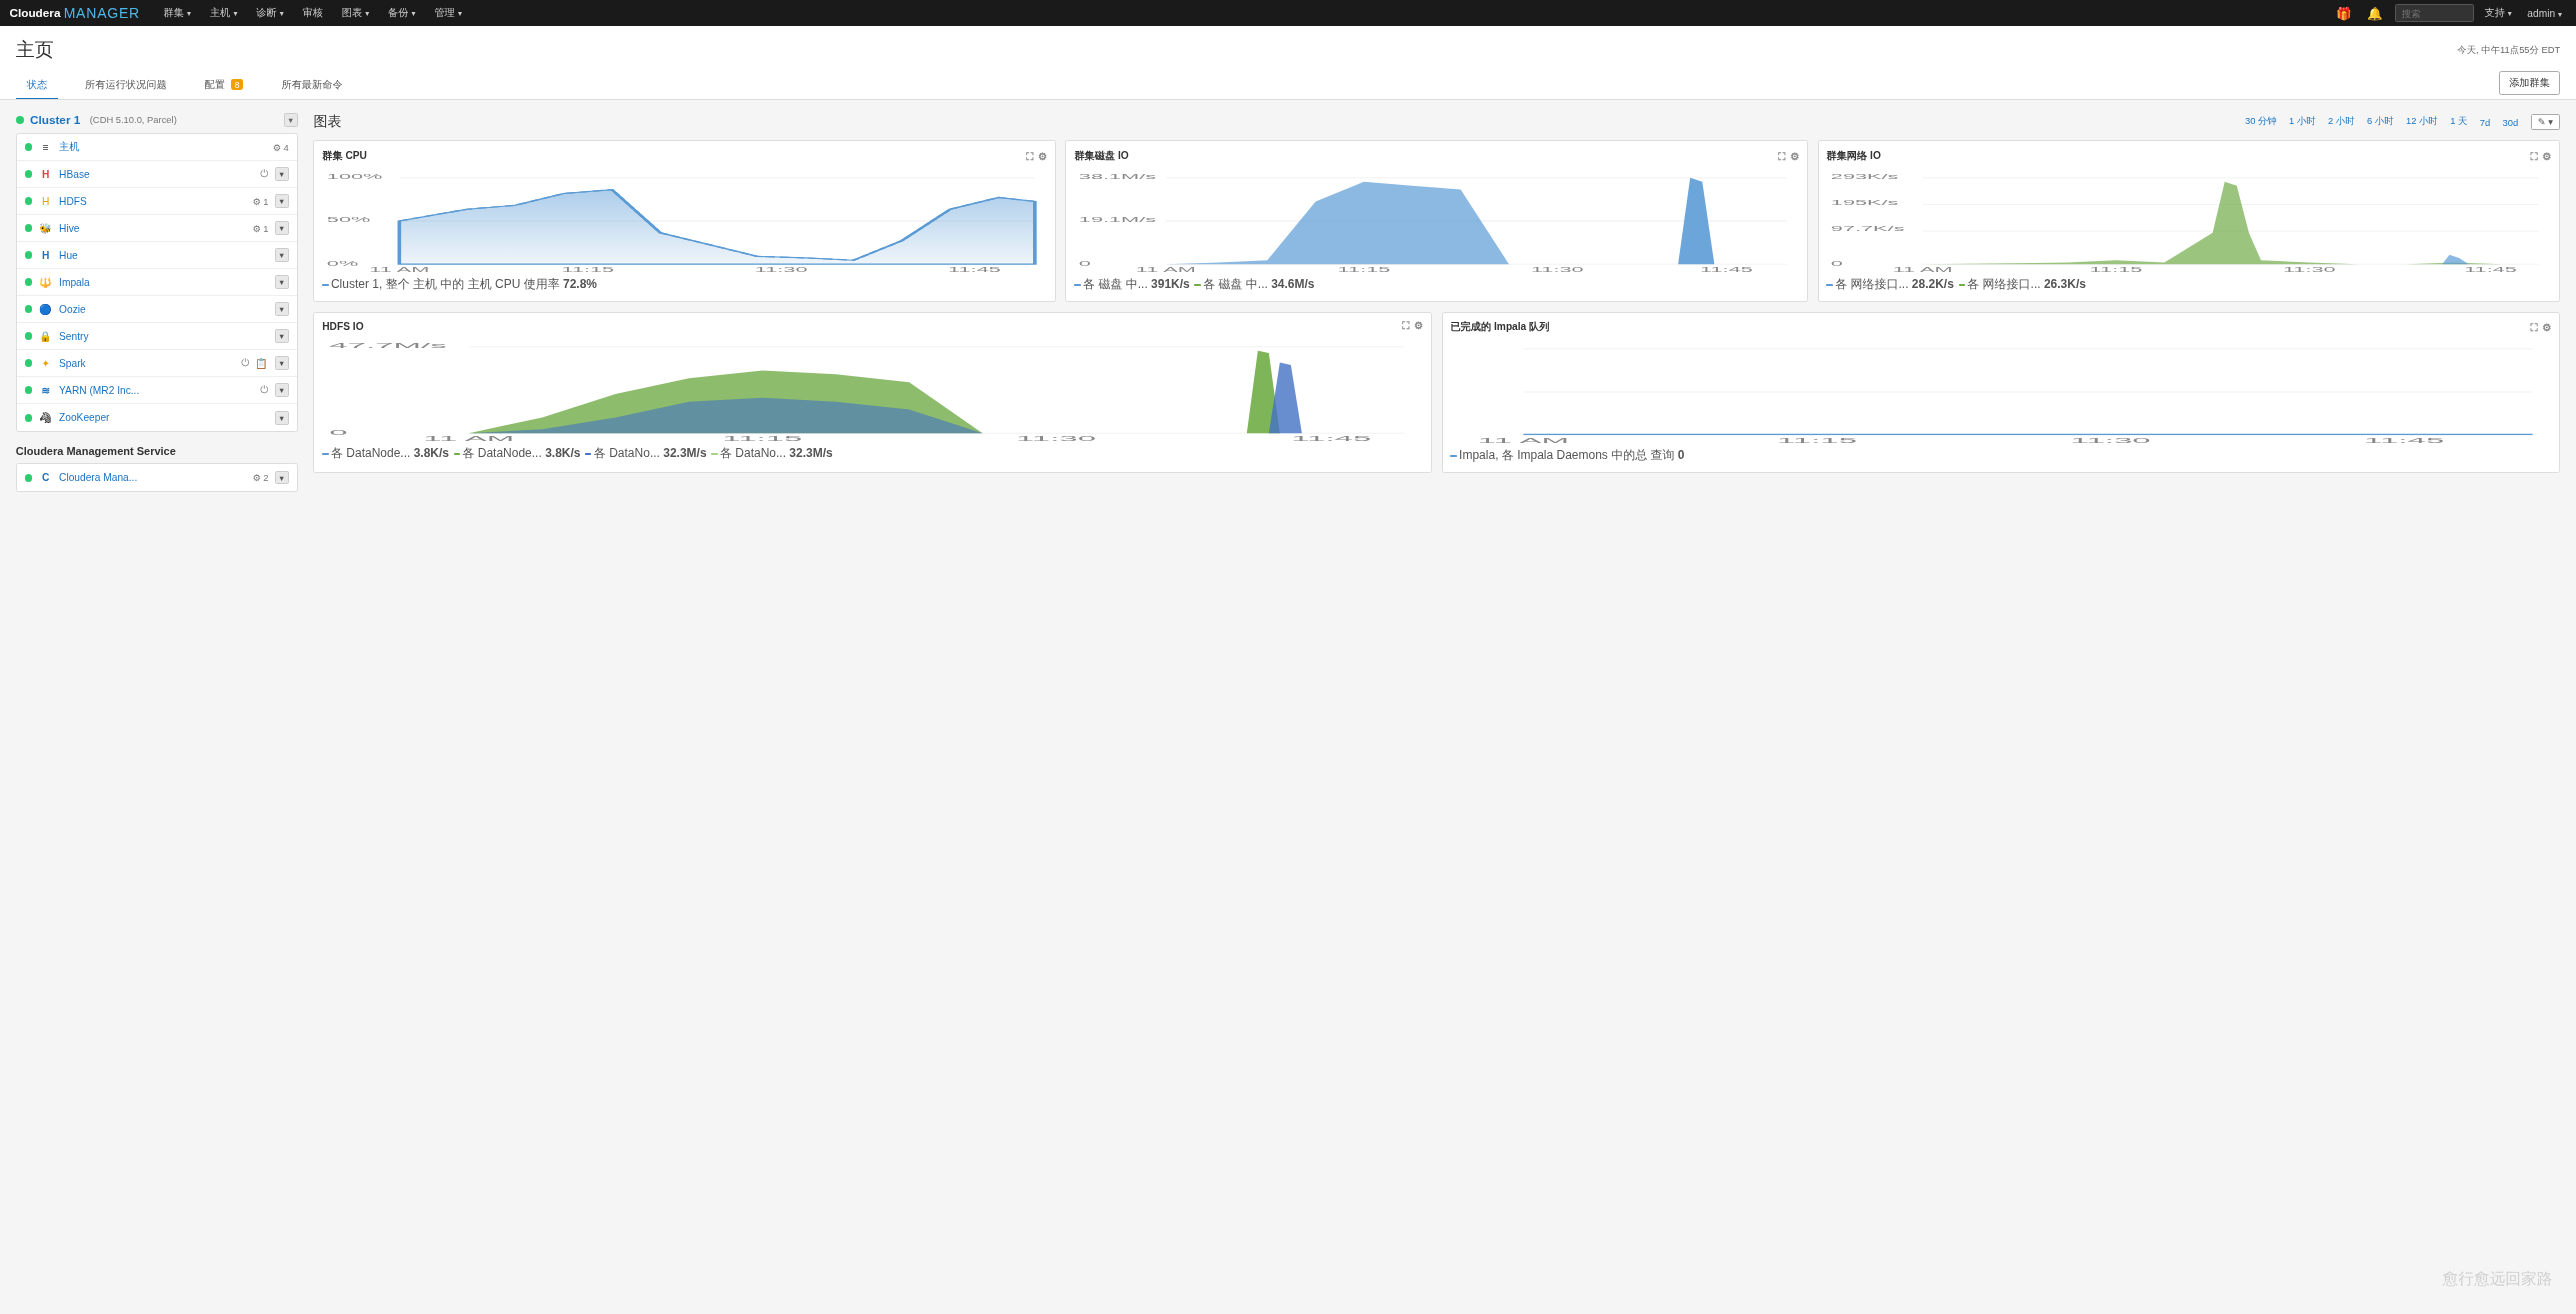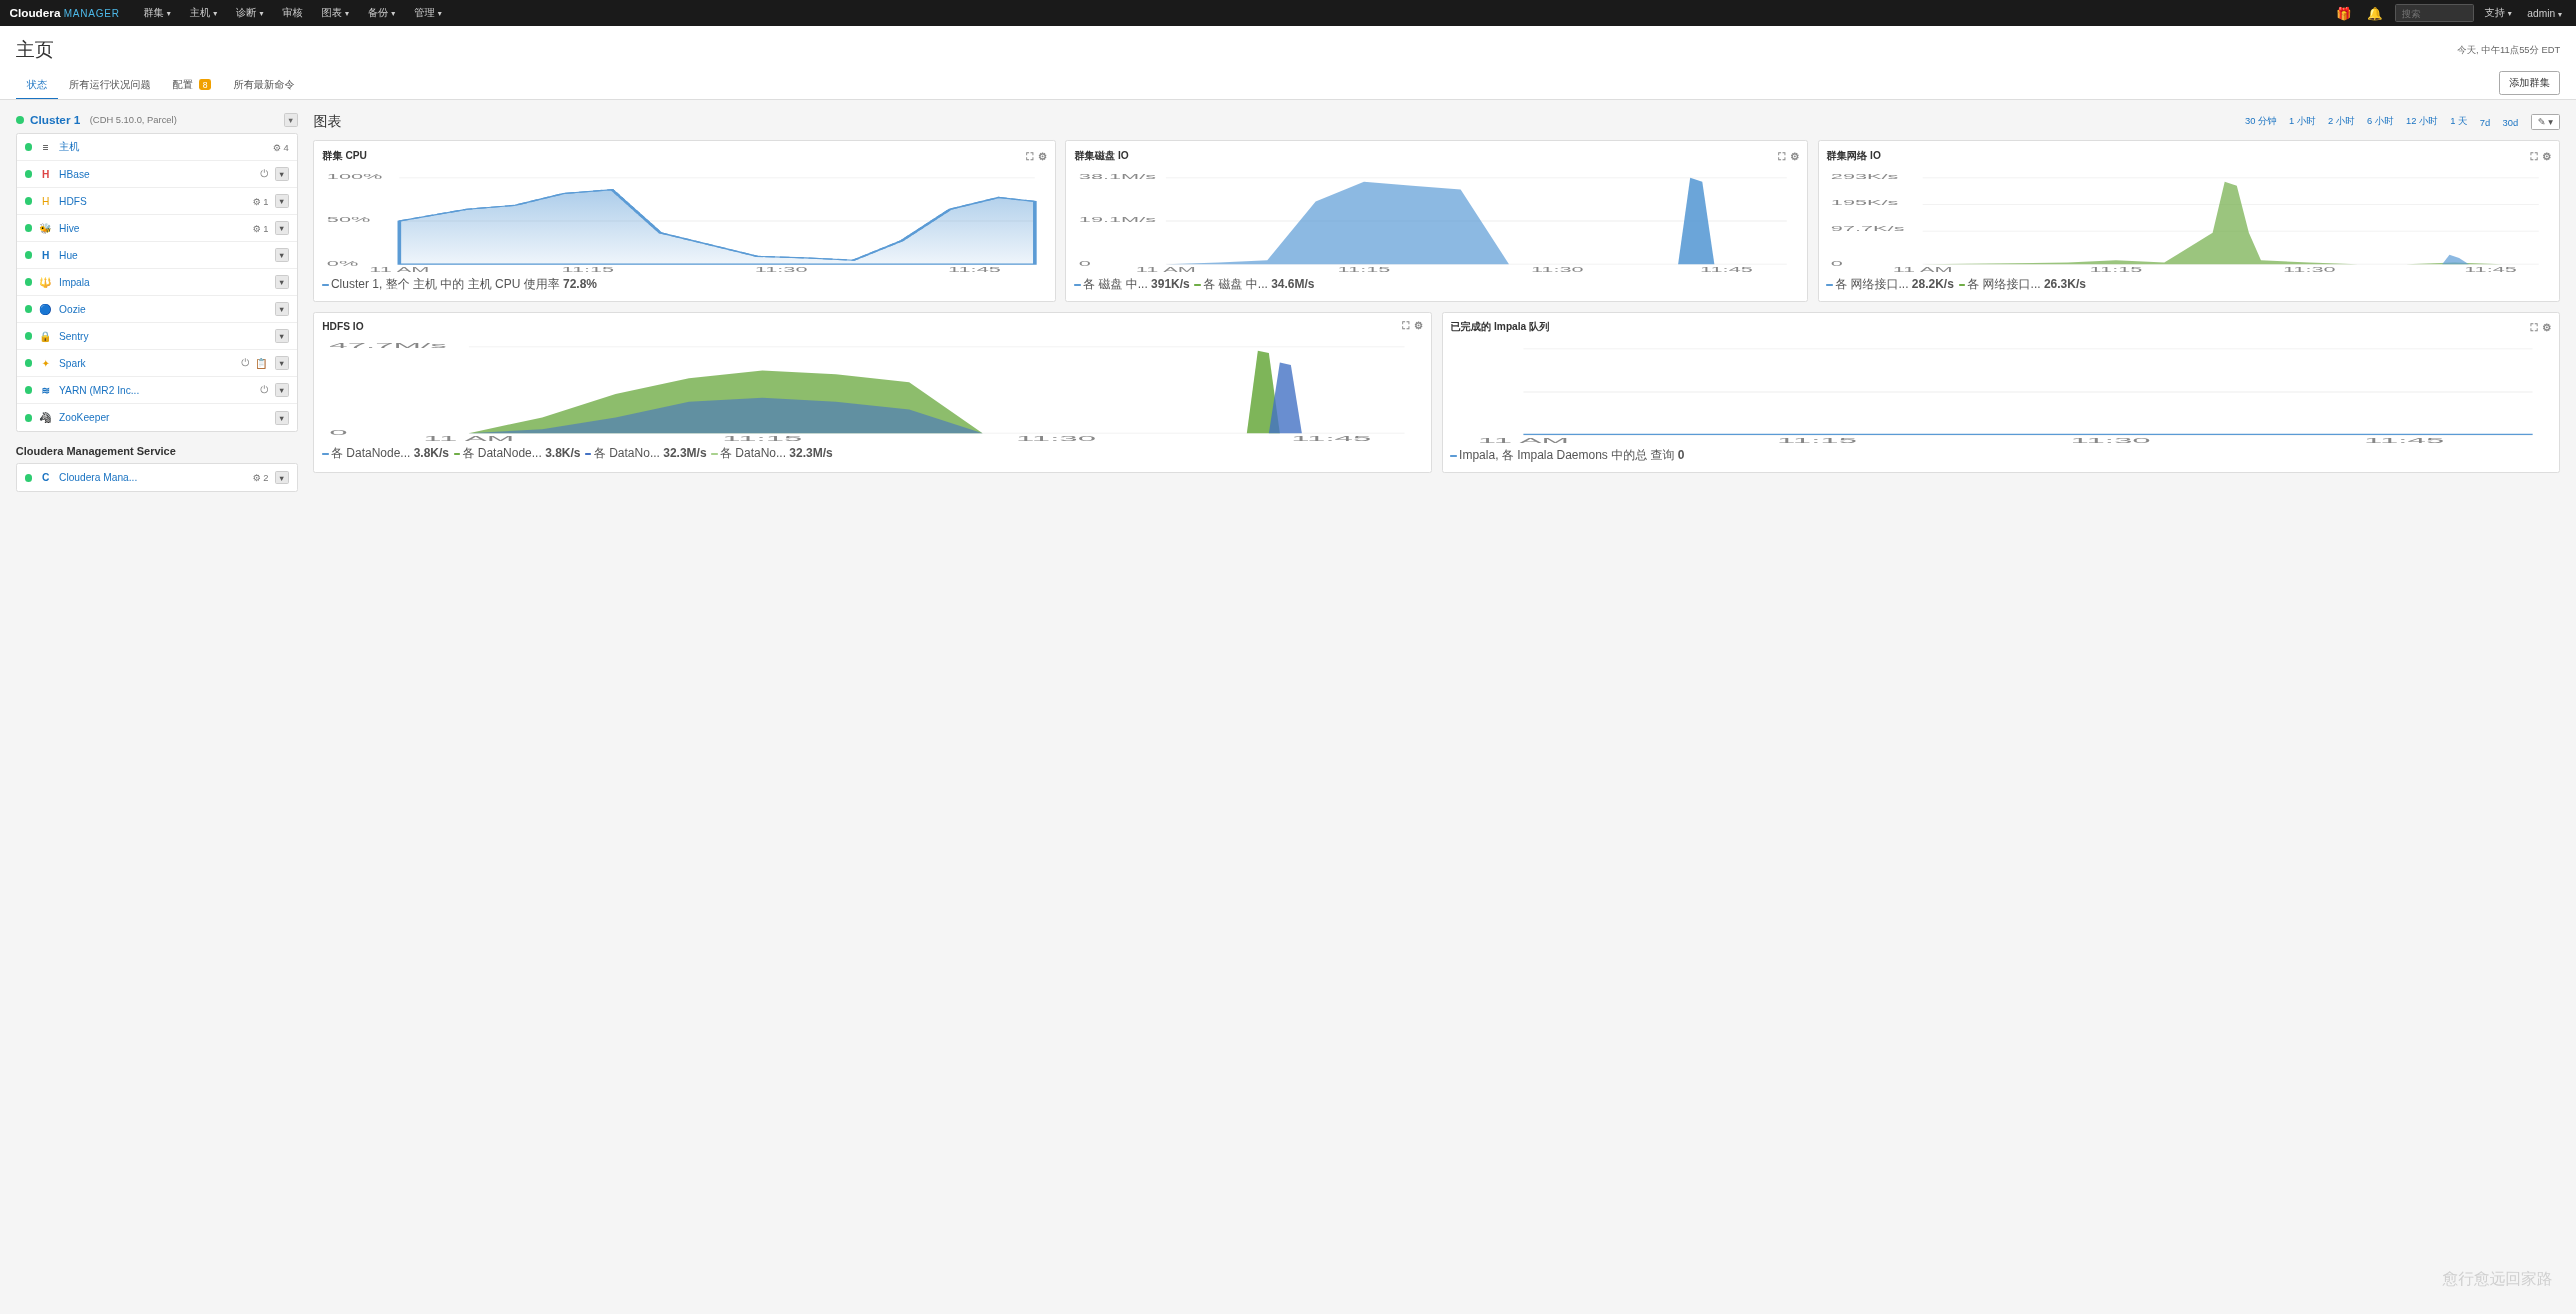--- a/index.html
+++ b/index.html
@@ -21,21 +21,21 @@
       gap: 3.1px;
       margin-right: 12.6px;
     }
     .logo-cloudera {
       color: #fff;
       font-weight: bold;
       font-size: 11.8px;
     }
     .logo-manager {
       color: #4db8e8;
-      font-size: 10px;
+      font-size: 14px;
       font-weight: normal;
       letter-spacing: 0.8px;
       text-transform: uppercase;
     }
     .nav-item {
       color: #ccc;
       padding: 0 7.9px;
       height: 31px;
       display: flex;
       align-items: center;
@@ -89,21 +89,21 @@
       font-weight: normal;
       color: #333;
     }
     .page-time {
       font-size: 9.4px;
       color: #666;
     }
     .page-tabs {
       display: flex;
       align-items: center;
-      gap: 0;
+      gap: 16px;
     }
     .tab-item {
       padding: 6.3px 11px;
       cursor: pointer;
       color: #555;
       font-size: 10.2px;
       border-bottom: 1.6px solid transparent;
     }
     .tab-item.active {
       color: #1a73c2;

